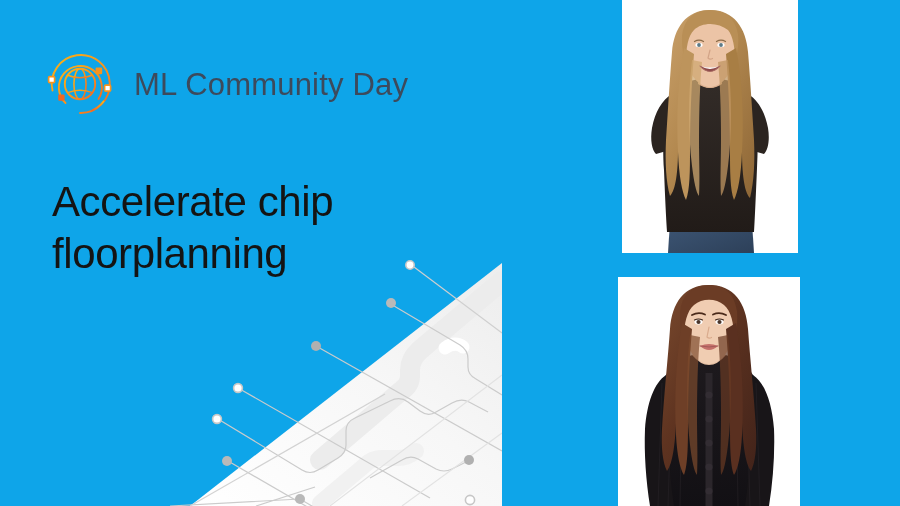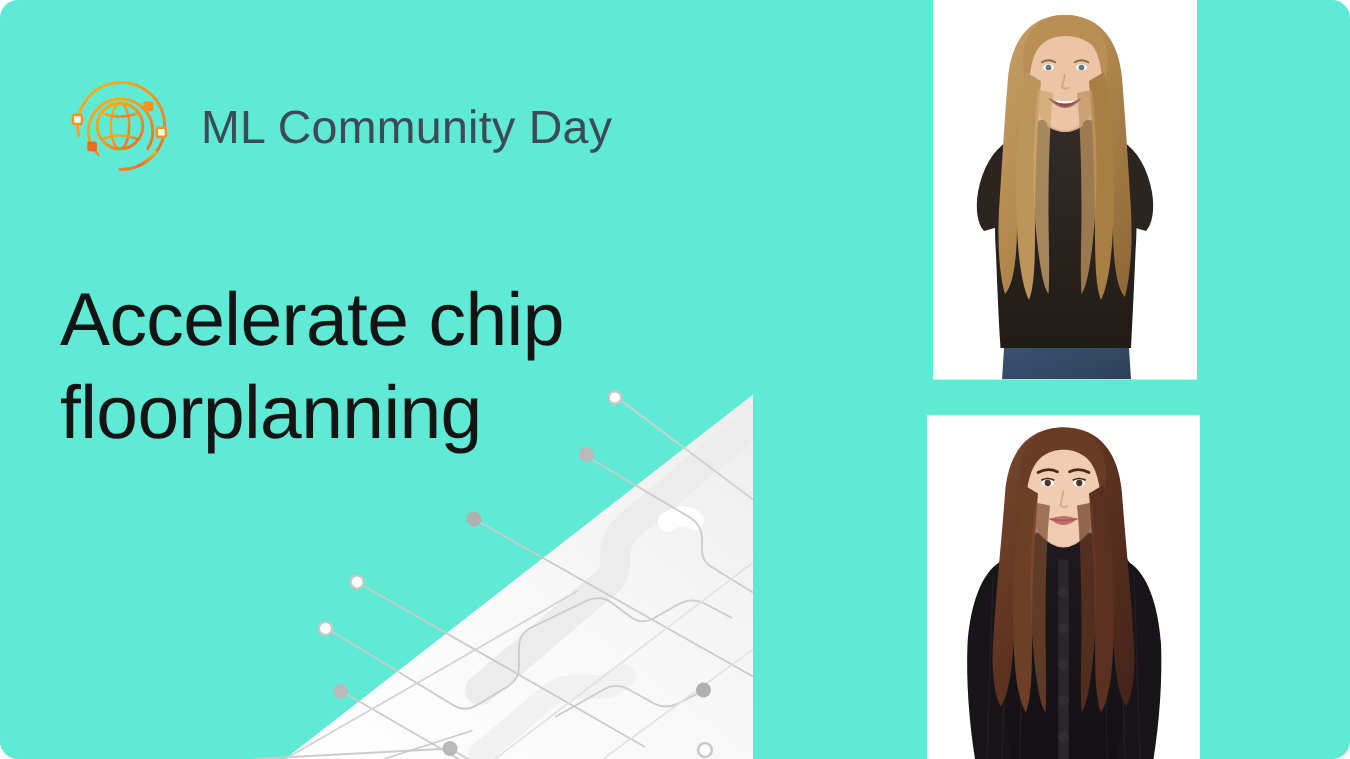--- a/index.html
+++ b/index.html
@@ -11,23 +11,22 @@
     width: 900px;
     height: 506px;
     overflow: hidden;
     font-family: "Liberation Sans", sans-serif;
     position: relative;
   }
 
   .slide {
     position: absolute;
     inset: 0;
-    background: #5eead4;
+    background: #0ea5e9;
     overflow: hidden;
-    border-radius: 12px;
   }
 
   
   .brand-lockup {
     position: absolute;
     left: 40px;
     top: 44px;
     display: flex;
     align-items: center;
     gap: 14px;
@@ -44,25 +43,25 @@
     font-weight: 400;
     letter-spacing: 0.2px;
     color: #3d4a5c;
     white-space: nowrap;
     line-height: 1;
   }
 
   
   .headline {
     position: absolute;
-    left: 40px;
+    left: 52px;
     top: 148px;
     width: 520px;
     font-family: "Liberation Sans", sans-serif;
-    font-size: 50px;
+    font-size: 42px;
     font-weight: 400;
     line-height: 1.24;
     letter-spacing: -0.4px;
     color: #141414;
     white-space: pre-line;
   }
 
   
   .circuit-art {
     position: absolute;

